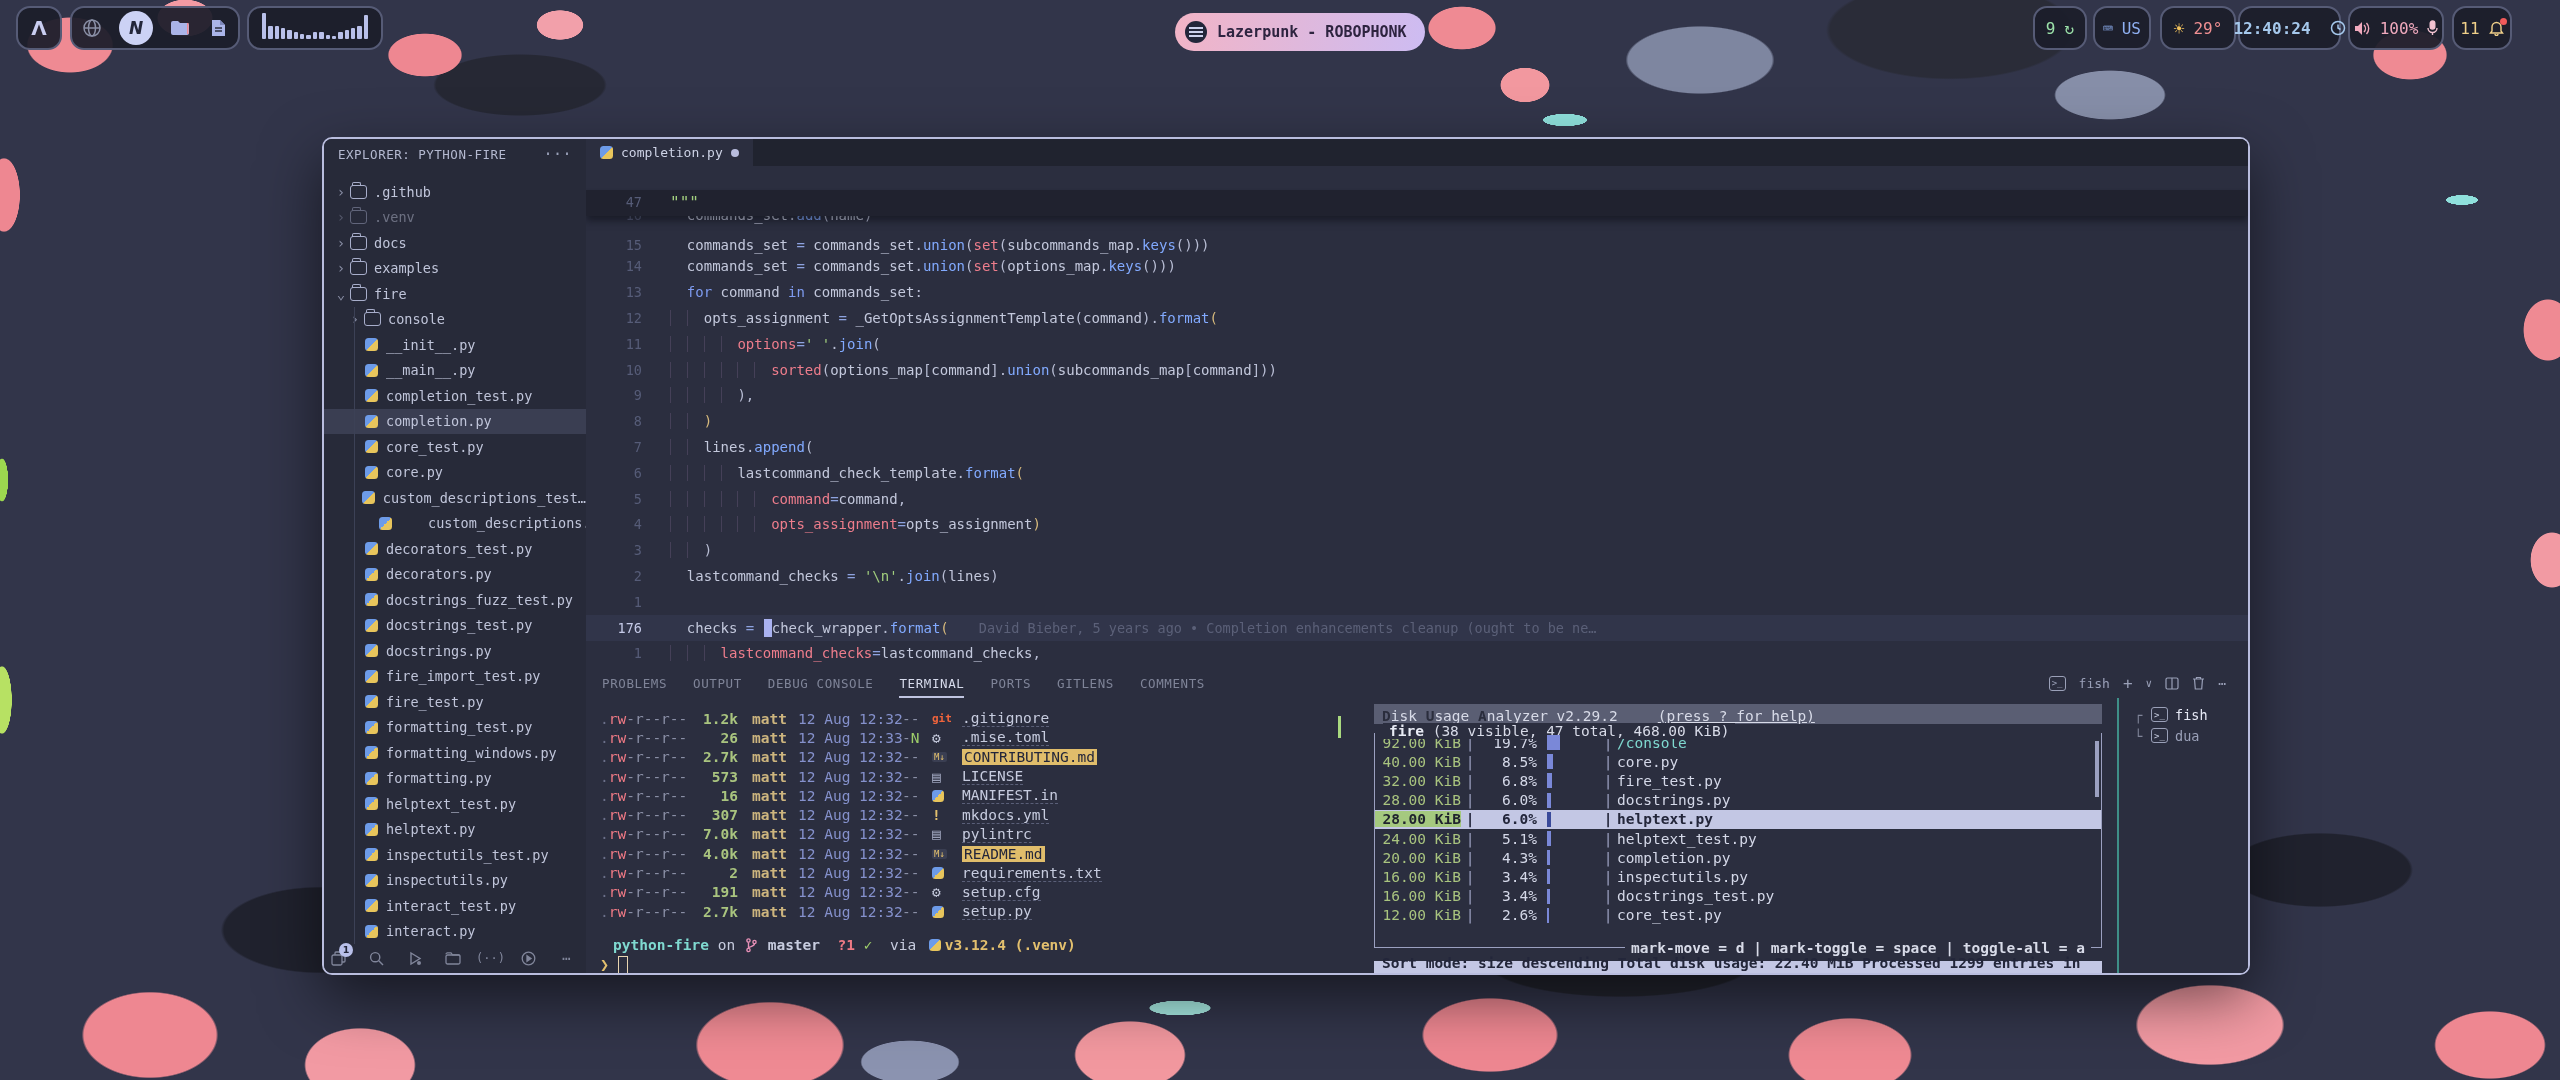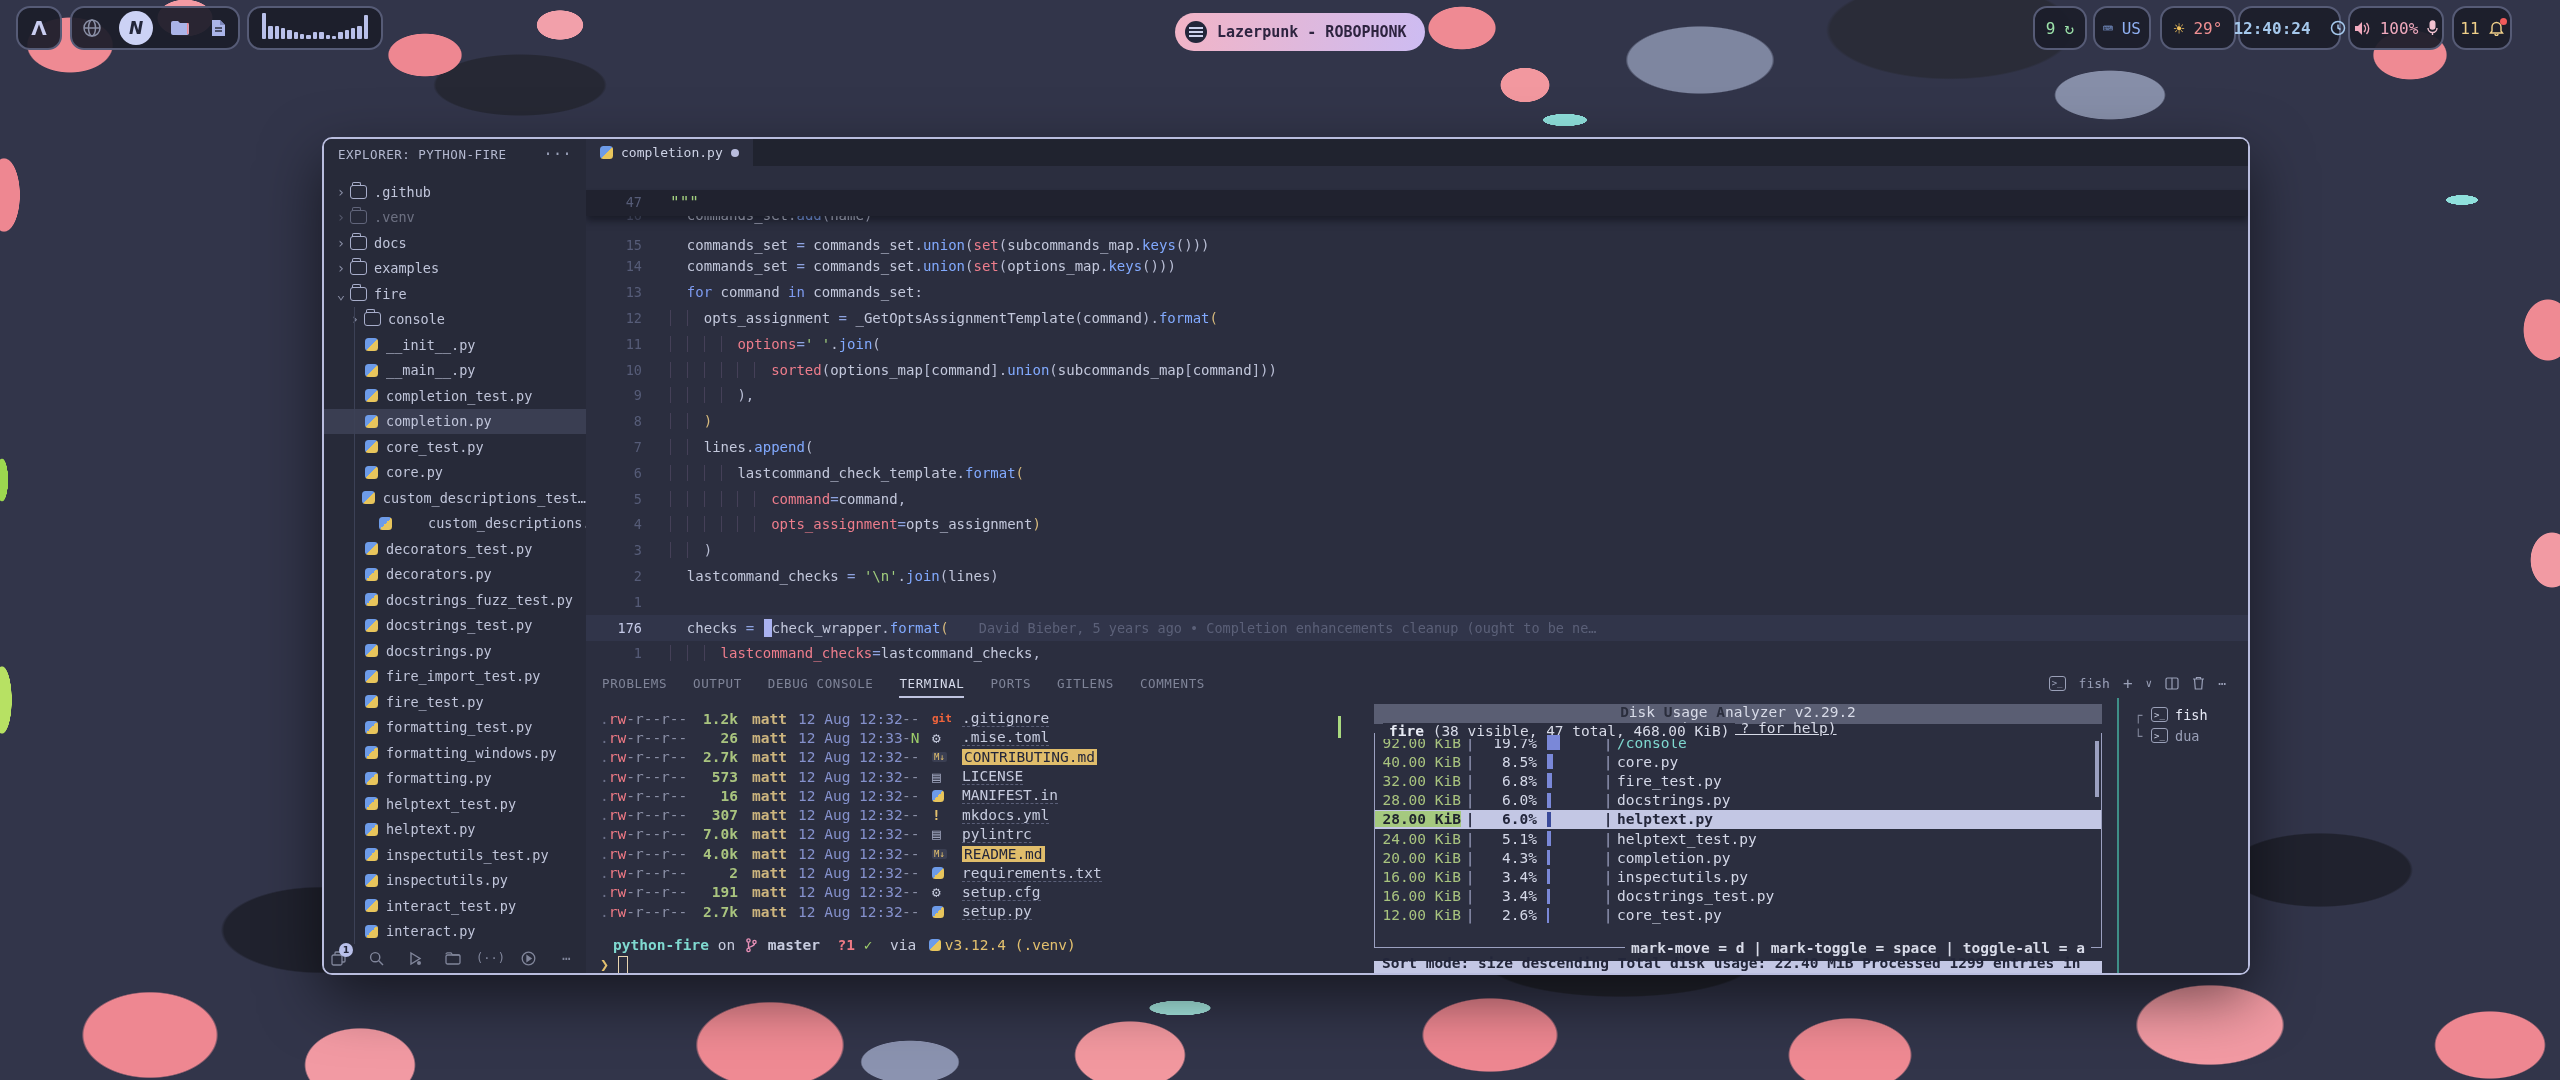--- a/index.html
+++ b/index.html
@@ -122,27 +122,27 @@
   .t-user{width:46px;margin-left:14px;color:#cdb57e;font-weight:bold;}
   .t-date{width:104px;color:#8591cc;} .t-flag{width:30px;color:#8a8fa6;}
   .t-ic{width:30px;display:flex;align-items:center;}
   .t-name{border-bottom:1px dashed #5a5f78;}
   .t-name.hl{background:#e0bd6b;color:#23263a;border-bottom:none;padding:0 2px;}
   .perm-dot{color:#6b7089;} .perm-rw{color:#ef7a85;} .perm-rest{color:#8a8fa6;}
   .gitic{color:#f0643c;font-size:11px;font-weight:bold;}
   .mdic{background:#3a3e52;color:#e3c06e;font-size:9px;padding:0 2px;border-radius:2px;}
   .prompt{position:absolute;left:27px;top:269px;white-space:pre;font-size:14.5px;display:flex;align-items:center;}
   .p-cyan{color:#7fd9d0;font-weight:bold;} .p-fg{color:#c7ccdf;}
-  .p-red{color:#ef7a85;font-weight:bold;} .p-grn{color:#9ece6a;} .p-yel{color:#e3c06e;font-weight:normal;}
+  .p-red{color:#ef7a85;font-weight:bold;} .p-grn{color:#9ece6a;} .p-yel{color:#e3c06e;font-weight:bold;}
   .prompt2{position:absolute;left:14px;top:288px;display:flex;align-items:center;font-size:15px;}
   .hcursor{width:10px;height:18px;border:1.4px solid #e8d5b0;margin-left:9px;}
   .scroll-green{position:absolute;left:752px;top:48px;width:3px;height:22px;background:#a9d97f;}
   
   .dua{position:absolute;left:788px;top:36px;width:728px;font-size:14.5px;}
-  .dua-head{height:20px;background:#5a5e73;color:#d8dbe8;display:flex;align-items:center;padding:0 8px;flex-direction:column;}
+  .dua-head{height:20px;background:#5a5e73;color:#d8dbe8;display:flex;align-items:flex-end;padding:0 8px;}
   .dua-head b{color:#2a2d3c;} .dua-help{margin-left:40px;text-decoration:underline;}
   .dua-box{position:relative;margin-top:2px;border:1.5px solid #9ba0c0;border-top:none;height:215px;}
   .dua-title{position:absolute;top:-10px;left:8px;background:#2b2e3f;padding:0 6px;color:#d8dbe8;}
   .dua-title b{color:#e8ebf5;}
   .dua-title-mask{position:absolute;top:-1.5px;left:4px;width:330px;height:3px;background:#2b2e3f;}
   .drow{height:19.2px;display:flex;align-items:center;white-space:pre;}
   .d-size{width:86px;text-align:right;color:#a9c47f;} .d-sep{width:18px;text-align:center;color:#9ba0c0;}
   .d-pct{width:58px;text-align:right;color:#d4d8e8;}
   .d-bar{width:52px;height:15px;margin-left:10px;position:relative;}
   .d-bar i{position:absolute;left:0;top:0;bottom:0;background:#7a88d8;}

